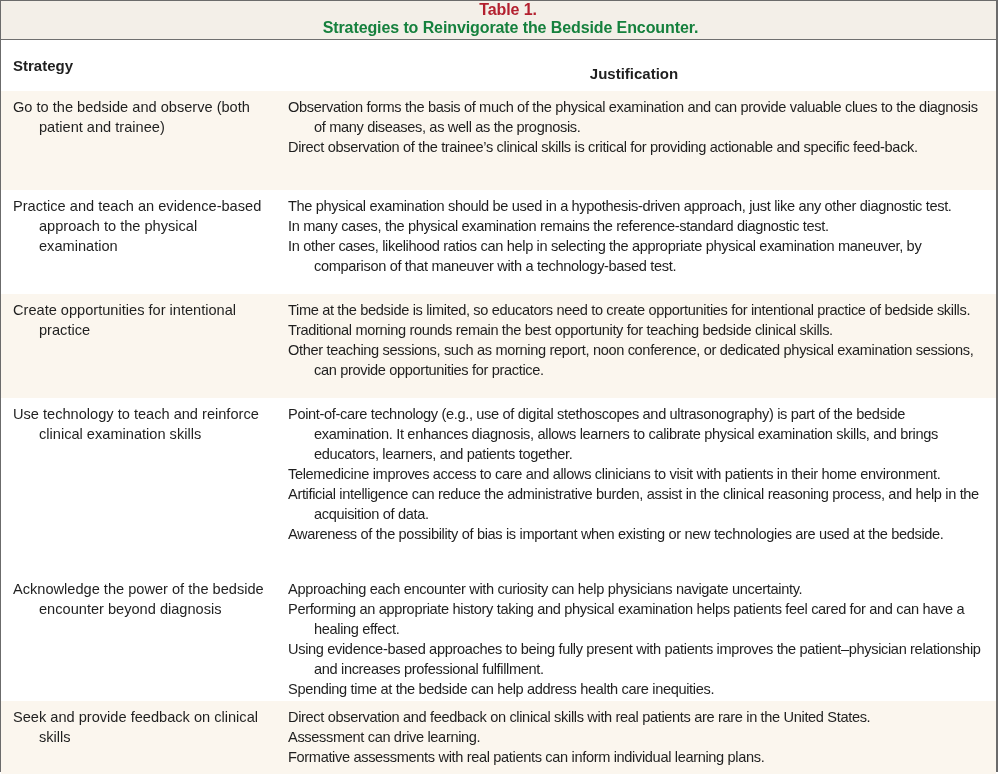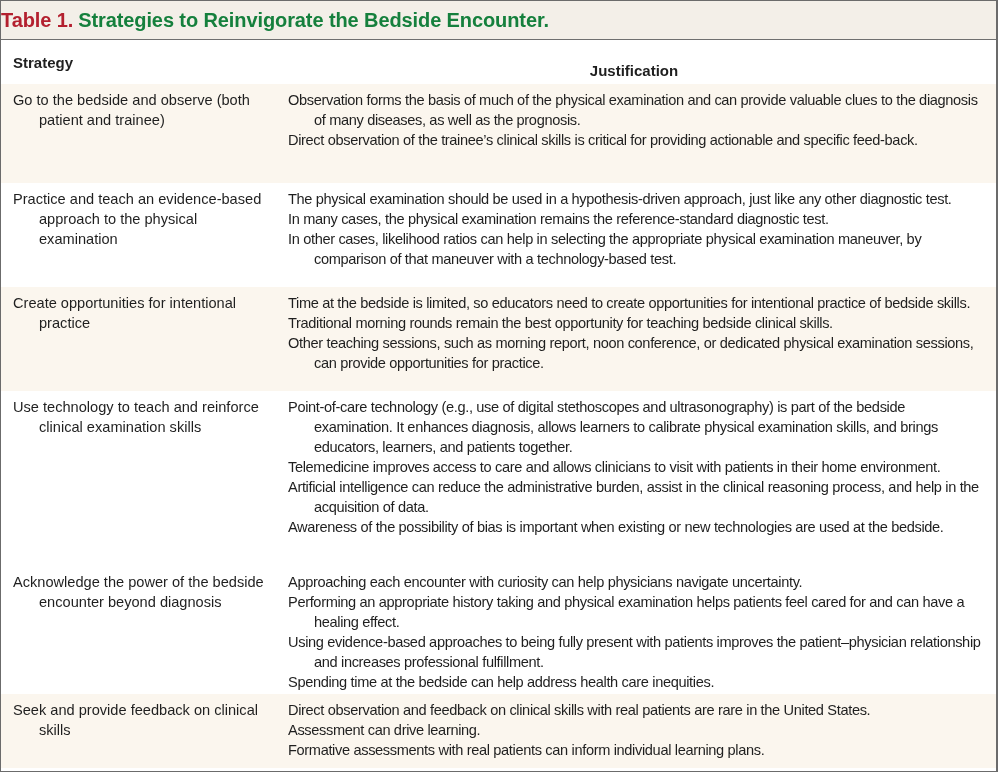--- a/index.html
+++ b/index.html
@@ -1,21 +1,21 @@
 <!DOCTYPE html>
 <html><head>
 <meta charset="utf-8">
 <style>
   html, body { margin: 0; padding: 0; background: #ffffff; }
   body { width: 1000px; height: 774px; overflow: hidden; font-family: "Liberation Sans", sans-serif; color: #1f1f1f; }
   .frame { position: absolute; left: 0; top: 0; width: 998px; height: 772px; border: 1px solid #6b6b6b; border-right: 2px solid #6b6b6b; box-sizing: border-box; }
-  .title-bar { height: 38px; background: #f3efe8; border-bottom: 1px solid #6f6f6f; display: flex; align-items: center; padding-left: 0; font-size: 20px; font-weight: bold; letter-spacing: -0.1px; }
+  .title-bar { height: 38px; background: #f3efe8; border-bottom: 1px solid #6f6f6f; display: flex; align-items: center; padding-left: 24px; font-size: 16px; font-weight: bold; letter-spacing: -0.1px; flex-direction: column; }
   .title-label { color: #b3202f; margin-right: 5px; }
   .title-text { color: #15803d; }
-  .col-head { height: 44px; display: flex; align-items: center; font-size: 15px; font-weight: bold; background: #fff; }
+  .col-head { height: 51px; display: flex; align-items: center; font-size: 15px; font-weight: bold; background: #fff; }
   .col-head .c1 { width: 275px; padding-left: 12px; box-sizing: border-box; }
   .col-head .c2 { flex: 1; text-align: center; padding-right: 4px; margin-top: 16px; }
   .row { display: flex; font-size: 14.6px; line-height: 20px; }
   .row.shaded { background: #fbf6ee; }
   .row .strategy { width: 275px; padding: 6px 8px 0 12px; box-sizing: border-box; }
   .row .just { flex: 1; padding: 6px 14px 0 12px; box-sizing: border-box; }
   .hang { padding-left: 26px; text-indent: -26px; margin: 0; }
   .strategy .hang { padding-left: 26px; text-indent: -26px; }
   .just .hang { font-stretch: condensed; letter-spacing: -0.35px; }
 </style>

